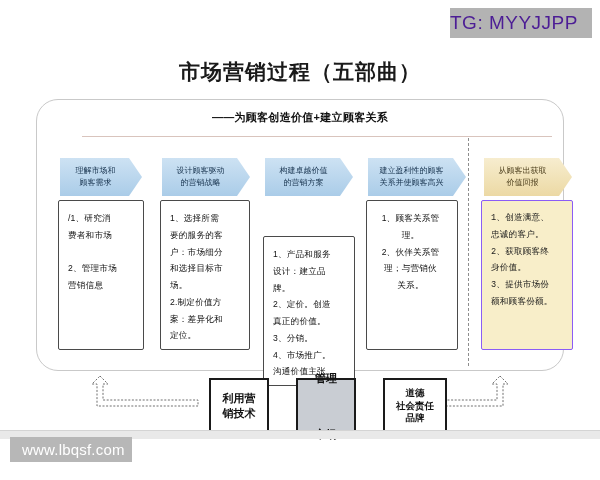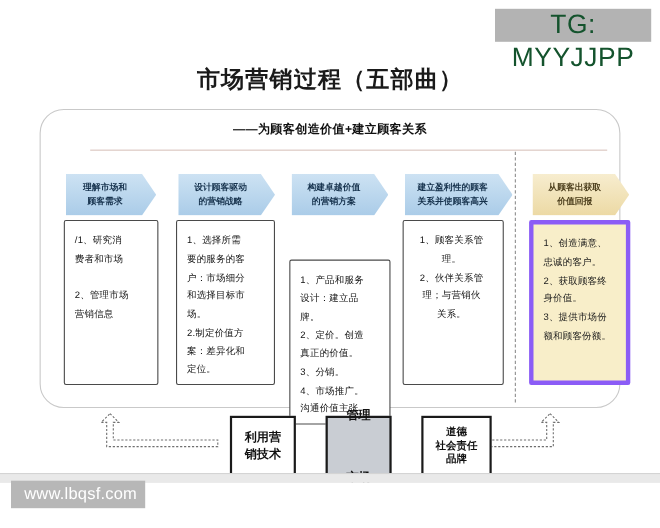--- a/index.html
+++ b/index.html
@@ -23,24 +23,23 @@
   }
 
   
   .tg-badge {
     position: absolute;
     top: 8px;
     left: 450px;
     width: 142px;
     height: 30px;
     background: #b3b3b3;
-    color: #14532d;
-    font-size: 24px;
+    color: #4c1d95;
+    font-size: 19px;
     line-height: 30px;
-    text-align: center;
     letter-spacing: 0.5px;
     font-family: "Liberation Sans", sans-serif;
   }
 
   
   .title {
     position: absolute;
     top: 58px;
     left: 0;
     width: 600px;
@@ -97,21 +96,21 @@
   
   .chev {
     position: absolute;
     height: 38px;
     box-sizing: border-box;
     display: flex;
     flex-direction: column;
     align-items: center;
     justify-content: center;
     font-size: 8px;
-    font-weight: bold;
+    font-weight: normal;
     color: #16324d;
     line-height: 1.45;
     text-align: center;
     -webkit-clip-path: polygon(0 0, calc(100% - 13px) 0, 100% 50%, calc(100% - 13px) 100%, 0 100%);
     clip-path: polygon(0 0, calc(100% - 13px) 0, 100% 50%, calc(100% - 13px) 100%, 0 100%);
     padding-right: 11px;
   }
   .chev.blue {
     background: linear-gradient(180deg, #cde2f3 0%, #aacce8 100%);
   }
@@ -132,22 +131,23 @@
     background: #ffffff;
     padding: 9px 12px 6px 9px;
     font-size: 8.6px;
     line-height: 1.95;
     color: #111;
     letter-spacing: 0.2px;
     overflow: hidden;
   }
   .card.tan {
     background: #f8eec9;
-    border: 4px solid #8b5cf6;
+    border: 1px solid #8b5cf6;
     color: #1a1a1a;
+    font-family: Liberation Mono, monospace;
   }
   .card p { margin: 0; }
 
   
   .bbox {
     position: absolute;
     top: 378px;
     height: 56px;
     box-sizing: border-box;
     border: 2px solid #1a1a1a;

